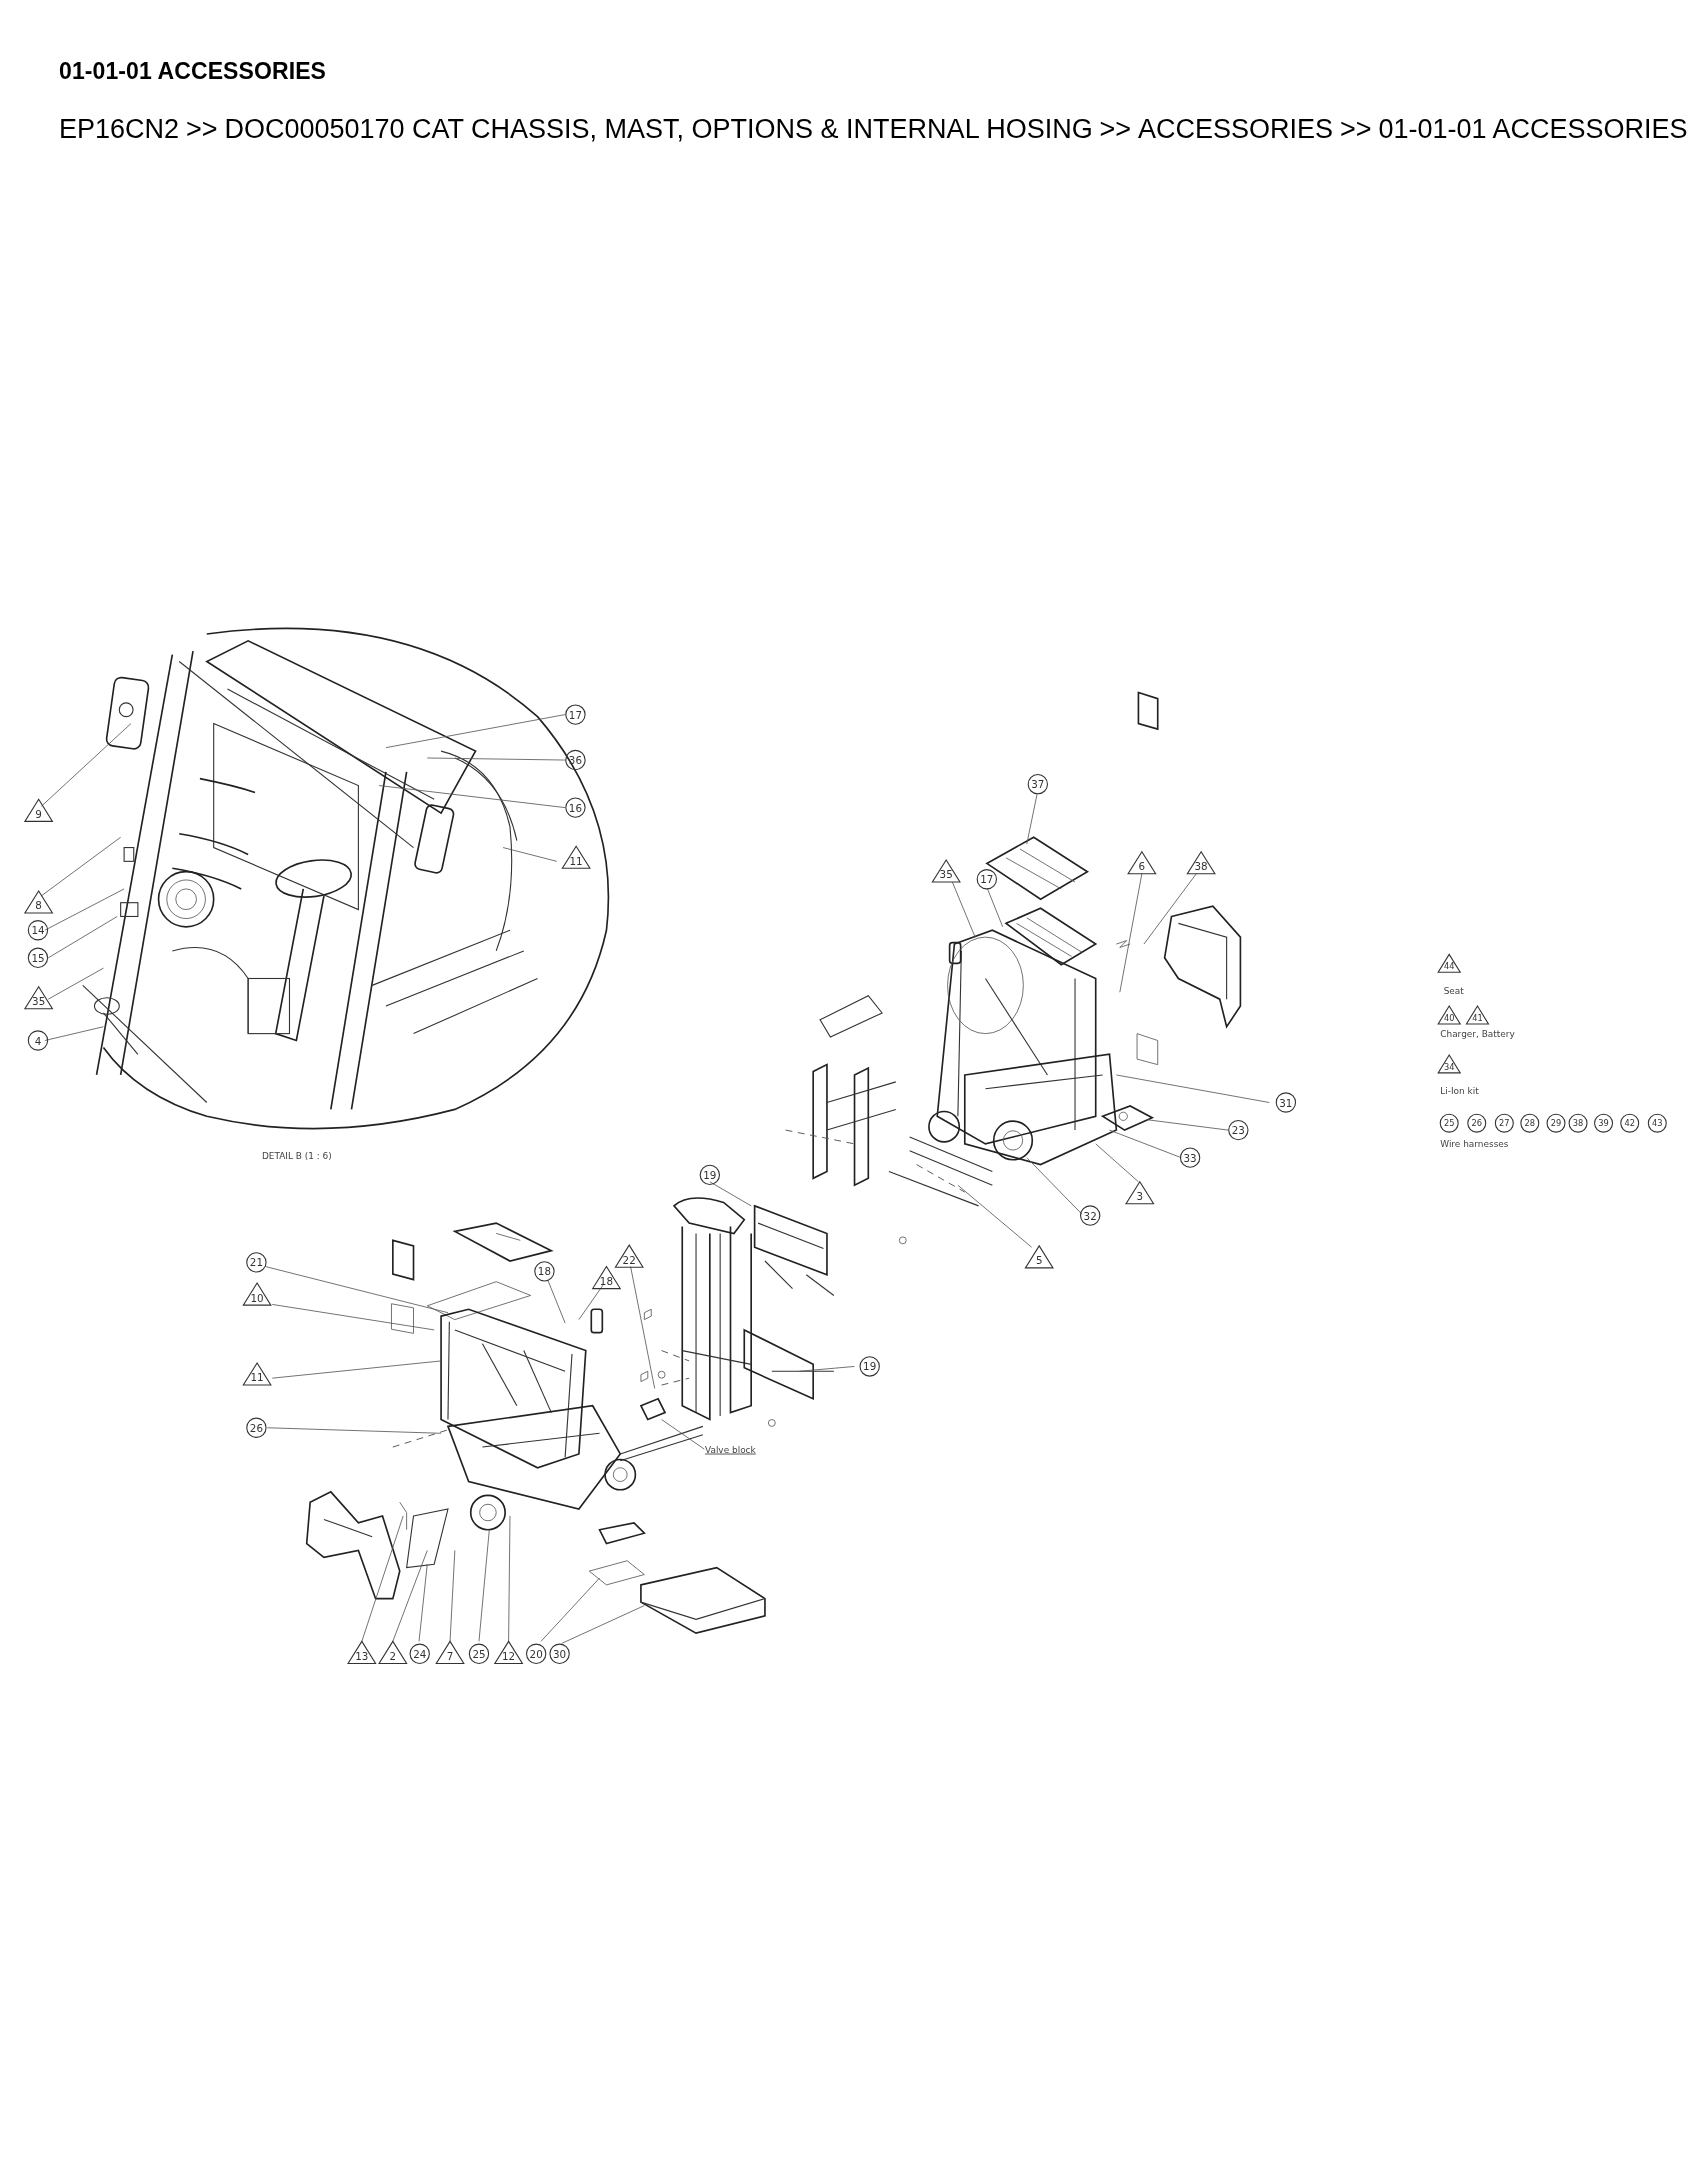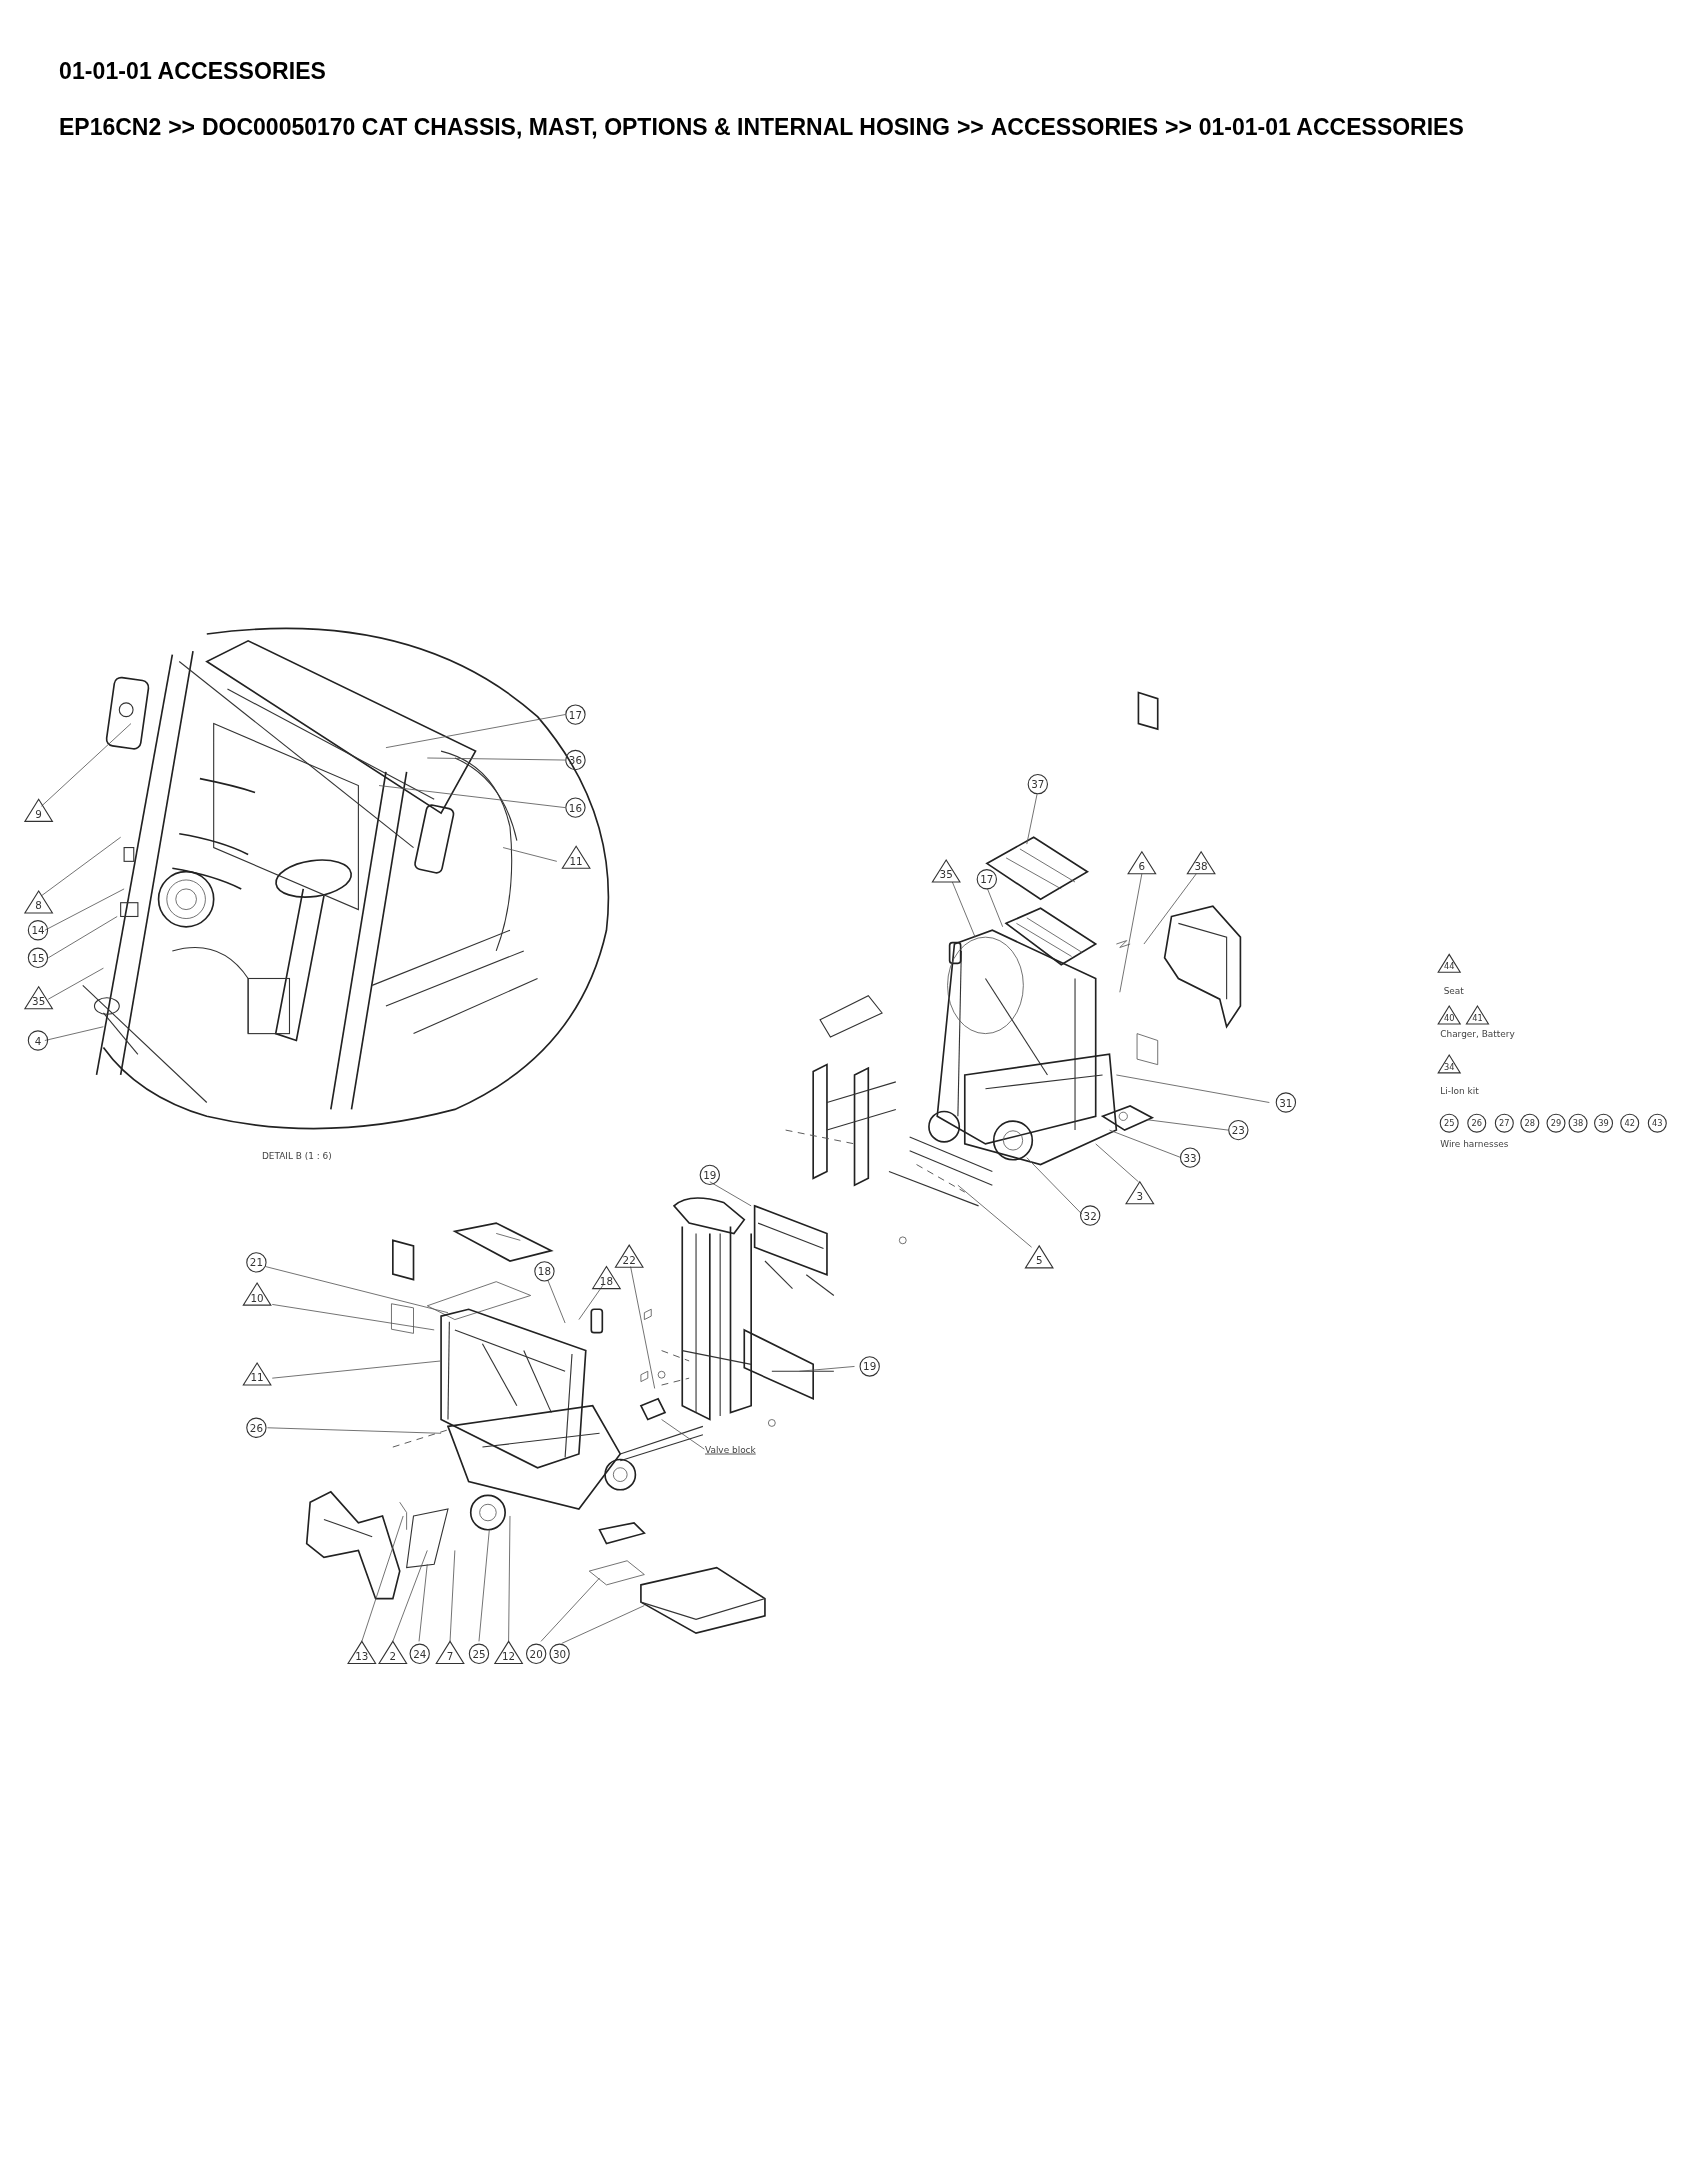--- a/index.html
+++ b/index.html
@@ -1,19 +1,19 @@
 <!DOCTYPE html>
 <html style="font-size:11px"><head>
 <meta charset="utf-8">
 <style>
   html, body { margin:0; padding:0; background:#ffffff; }
   body { width:1687px; height:2183px; position:relative; overflow:hidden;
          font-family:"Liberation Sans", sans-serif; color:#000; }
   .title { position:absolute; left:59px; top:58px; font-size:23px; font-weight:bold; letter-spacing:0.1px; }
-  .crumb { position:absolute; left:59px; top:114px; font-size:23px; font-weight:bold; white-space:nowrap; }
+  .crumb { position:absolute; left:59px; top:114px; font-size:27px; font-weight:normal; white-space:nowrap; }
   .crumb .sep { margin:0 6.9px; }
   svg.drawing { position:absolute; left:0; top:0; }
   .lbl { font-family:"DejaVu Sans", sans-serif; font-size:13px; fill:#444; }
   .cnum { font-family:"DejaVu Sans", sans-serif; font-size:15px; fill:#333; text-anchor:middle; dominant-baseline:central; }
   .ln { stroke:#333; stroke-width:1.6; fill:none; }
   .thick { stroke:#222; stroke-width:2.4; fill:none; }
   .thin { stroke:#555; stroke-width:1.2; fill:none; }
   .dash { stroke:#555; stroke-width:1.4; fill:none; stroke-dasharray:10 8; }
   .callout { cursor:pointer; }
 </style>

